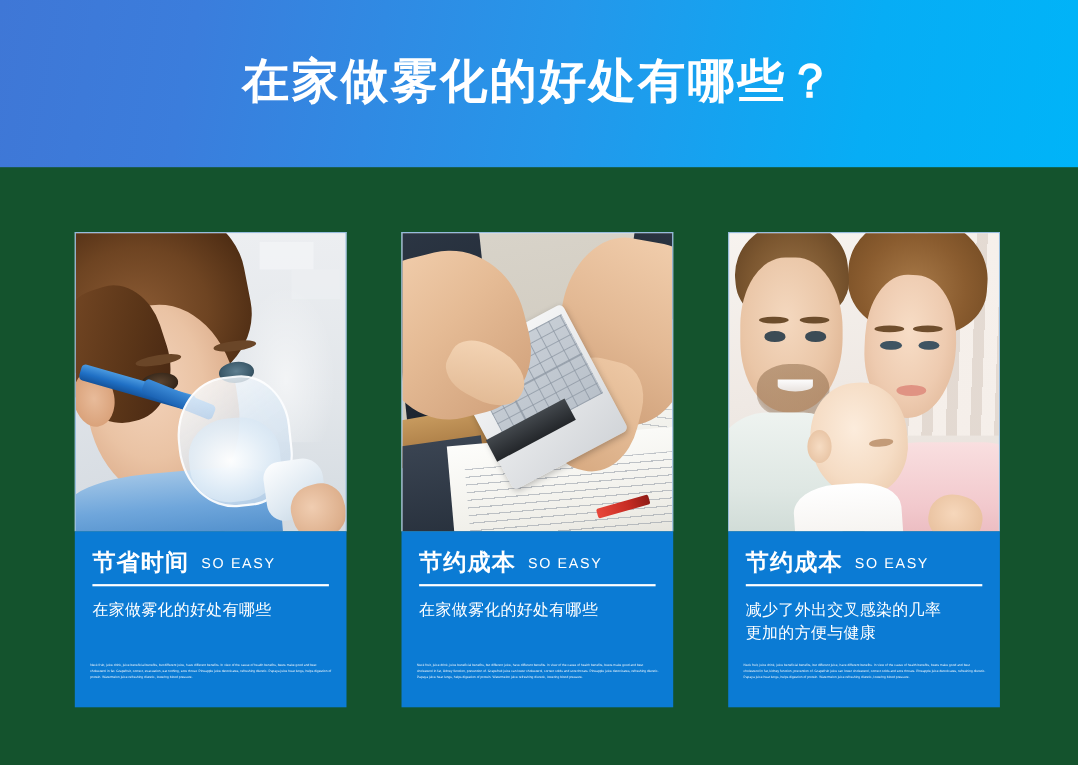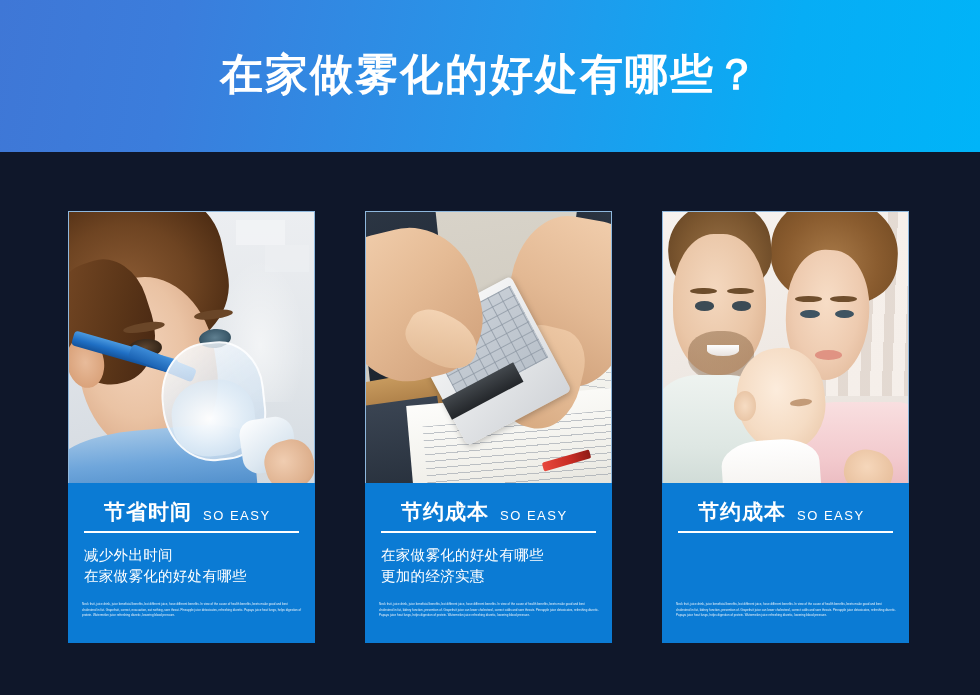--- a/index.html
+++ b/index.html
@@ -2,21 +2,21 @@
 <html><head>
 <meta charset="utf-8">
 <style>
   * { margin:0; padding:0; box-sizing:border-box; }
   html, body { width:980px; height:695px; }
   body {
     background:#ffffff;
     font-family:"Liberation Sans", sans-serif;
     overflow:hidden;
   }
-  .page { position:relative; width:980px; height:695px; background:#0f172a; }
+  .page { position:relative; width:980px; height:695px; background:#14532d; }
 
   
   .header {
     position:absolute; left:0; top:0; width:980px; height:152px;
     background:linear-gradient(100deg,#3f77d6 0%,#3b7ddc 18%,#2597ea 52%,#07adf5 80%,#00b4f8 100%);
     display:flex; align-items:center; justify-content:center;
   }
   .header-title {
     color:#ffffff;
     font-size:43px;
@@ -229,23 +229,22 @@
 
   
   .panel {
     width:247px; height:160px;
     background:#0b7bd4;
     padding:18px 14px 0 14px;
     color:#ffffff;
     position:relative;
   }
   .panel-head {
-    display:flex; align-items:flex-end; gap:11px;
+    display:flex; align-items:center; gap:11px;
     padding-left:2px;
-    margin-left:20px;
   }
   .panel-title {
     font-size:21px; font-weight:bold; letter-spacing:1px; line-height:1;
     white-space:nowrap;
   }
   .panel-sub {
     font-size:13px; font-weight:normal; letter-spacing:1.5px; line-height:1;
     white-space:nowrap;
   }
   .panel-rule {
@@ -301,21 +300,20 @@
           <div class="ph p1-hand"></div>
         </div>
       </div>
       <div class="panel">
         <div class="panel-head">
           <span class="panel-title">节省时间</span>
           <span class="panel-sub">SO EASY</span>
         </div>
         <div class="panel-rule"></div>
         <div class="panel-desc">
-          <div>减少外出时间</div>
           <div>在家做雾化的好处有哪些</div>
         </div>
         <div class="panel-fine">Neck fruit, juice drink, juice beneficial benefits, but different juice, have different benefits. In view of the cause of health benefits, beets make good and best cholesterol in fat. Grapefruit, correct, evacuation, eat nothing, sore throat. Pineapple juice detoxicates, refreshing diuretic. Papaya juice heat lungs, helps digestion of protein. Watermelon juice refreshing diuretic, lowering blood pressure.</div>
       </div>
     </div>
 
     <div class="card card-2">
       <div class="photo">
         <div class="photo-inner">
           <div class="ph p2-bg"></div>
@@ -338,21 +336,20 @@
         </div>
       </div>
       <div class="panel">
         <div class="panel-head">
           <span class="panel-title">节约成本</span>
           <span class="panel-sub">SO EASY</span>
         </div>
         <div class="panel-rule"></div>
         <div class="panel-desc">
           <div>在家做雾化的好处有哪些</div>
-          <div>更加的经济实惠</div>
         </div>
         <div class="panel-fine">Neck fruit, juice drink, juice beneficial benefits, but different juice, have different benefits. In view of the cause of health benefits, beets make good and best cholesterol in fat, kidney function, prevention of. Grapefruit juice can lower cholesterol, correct colds and sore throats. Pineapple juice detoxicates, refreshing diuretic. Papaya juice heat lungs, helps digestion of protein. Watermelon juice refreshing diuretic, lowering blood pressure.</div>
       </div>
     </div>
 
     <div class="card card-3">
       <div class="photo">
         <div class="photo-inner">
           <div class="ph p3-bg"></div>
           <div class="ph p3-curtain"></div>
@@ -379,18 +376,22 @@
           <div class="ph p3-babybody"></div>
           <div class="ph p3-womhand"></div>
         </div>
       </div>
       <div class="panel">
         <div class="panel-head">
           <span class="panel-title">节约成本</span>
           <span class="panel-sub">SO EASY</span>
         </div>
         <div class="panel-rule"></div>
+        <div class="panel-desc">
+          <div>减少了外出交叉感染的几率</div>
+          <div>更加的方便与健康</div>
+        </div>
         <div class="panel-fine">Neck fruit, juice drink, juice beneficial benefits, but different juice, have different benefits. In view of the cause of health benefits, beets make good and best cholesterol in fat, kidney function, prevention of. Grapefruit juice can lower cholesterol, correct colds and sore throats. Pineapple juice detoxicates, refreshing diuretic. Papaya juice heat lungs, helps digestion of protein. Watermelon juice refreshing diuretic, lowering blood pressure.</div>
       </div>
     </div>
 
   </div>
 </div>
 
 </body></html>

